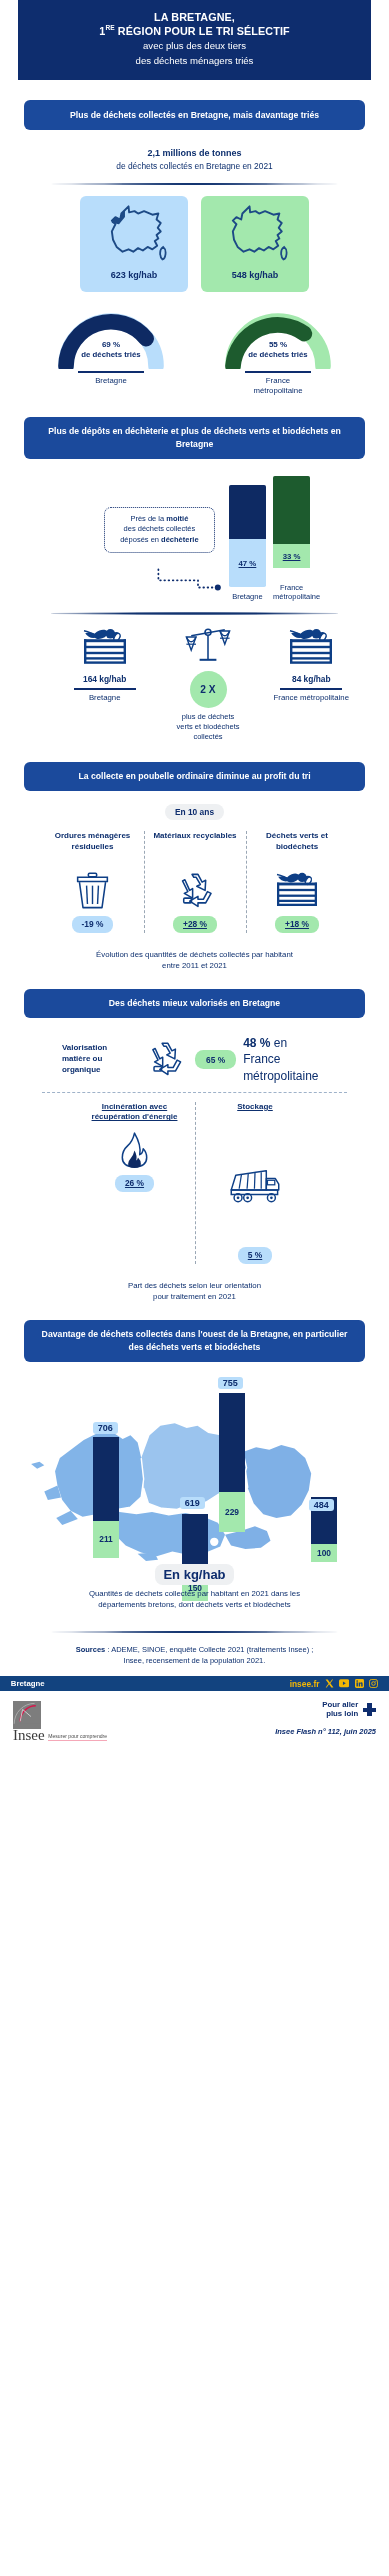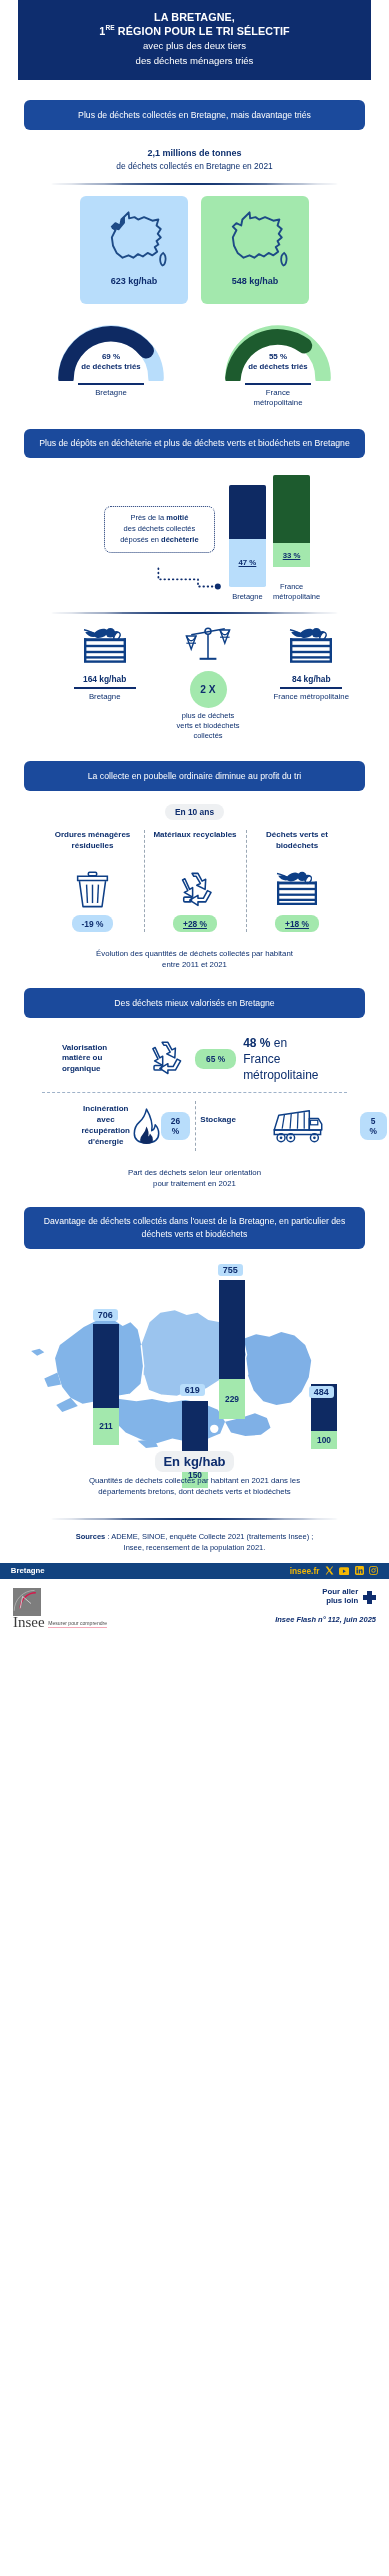--- a/index.html
+++ b/index.html
@@ -26,21 +26,21 @@
   .hero-sub { font-size: 9.6px; font-weight: normal; line-height: 1.35; margin-top: 1.8px; }
 
   
   .banner {
     background: #1b4a9c;
     border-radius: 6px;
     margin: 0 24px;
     padding: 8.4px 10.8px;
     text-align: center;
     color: #ffffff;
-    font-weight: normal;
+    font-weight: bold;
     font-size: 8.7px;
     line-height: 1.45;
   }
 
   .sp10 { height: 6px; }
   .sp18 { height: 10.8px; }
   .sp22 { height: 13px; }
   .sp28 { height: 17px; }
   .sp34 { height: 20.4px; }
 
@@ -58,21 +58,21 @@
   }
   .divider-dashed {
     margin: 8.4px 42px;
     border-top: 1.2px dashed #9fb2c9;
     height: 0;
   }
 
   
   .cards { display: flex; justify-content: center; gap: 13px; }
   .card {
-    width: 108px; height: 108px;
+    width: 108px; height: 96px;
     border-radius: 6px;
     display: flex; flex-direction: column;
     align-items: center; justify-content: center;
     padding-bottom: 3.6px;
   }
   .card.blue { background: #b8ddfb; }
   .card.green { background: #a3e8ad; }
   .card svg { display: block; }
   .card .val { font-size: 9px; font-weight: bold; color: #0e2d6e; margin-top: 3.6px; }
 
@@ -154,21 +154,21 @@
   .valo-label { width: 72px; font-size: 8px; font-weight: bold; line-height: 1.35; }
   .valo-icon { width: 47px; display: flex; justify-content: center; }
   .valo-pill {
     background: #a3e8ad; border-radius: 8.4px; padding: 4.8px 10.8px;
     font-size: 8.4px; font-weight: bold; color: #0e2d6e;
   }
   .valo-note { width: 84px; font-size: 12px; line-height: 1.35; }
   .valo-note b { font-weight: bold; }
 
   .duo { display: flex; justify-content: center; }
-  .duo-col { width: 120px; text-align: center; display: flex; flex-direction: row; align-items: center; padding: 0 4.8px; }
+  .duo-col { width: 120px; text-align: center; display: flex; flex-direction: column; align-items: center; padding: 0 4.8px; text-decoration: underline; }
   .duo-col + .duo-col { border-left: 1.2px dashed #9aa7b5; gap: 36px; }
   .duo-title { font-size: 8px; font-weight: bold; line-height: 1.35; min-height: 23px; }
   .duo-icon { margin: 6px 0 7.2px; height: 37px; display: flex; align-items: flex-end; }
 
   
   .mapwrap { position: relative; width: 389px; height: 252px; }
   .mapwrap svg.base { position: absolute; left: 0; top: 0; }
   .mapbar { position: absolute; width: 26px; }
   .mapbar .top { background: #0e2a63; width: 100%; }
   .mapbar .bot {

